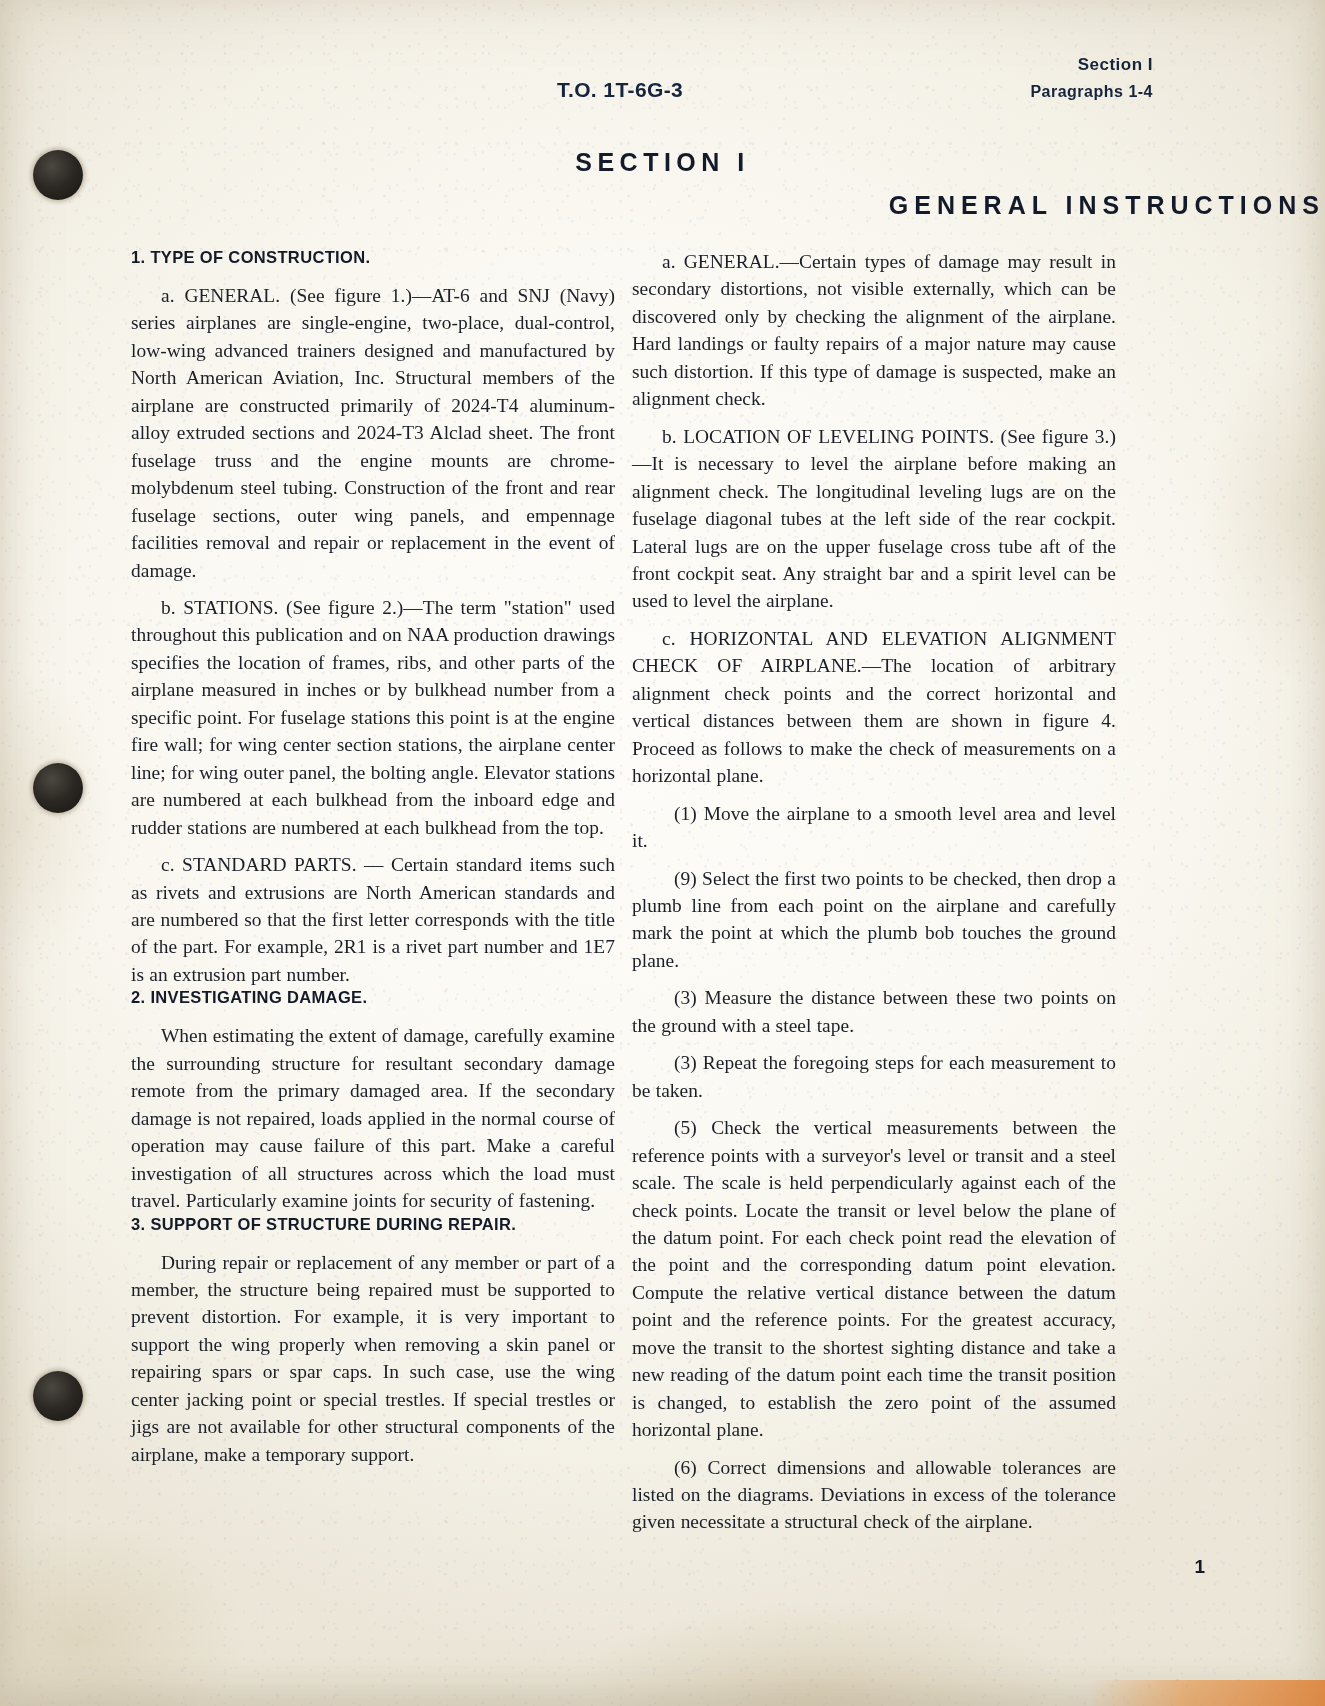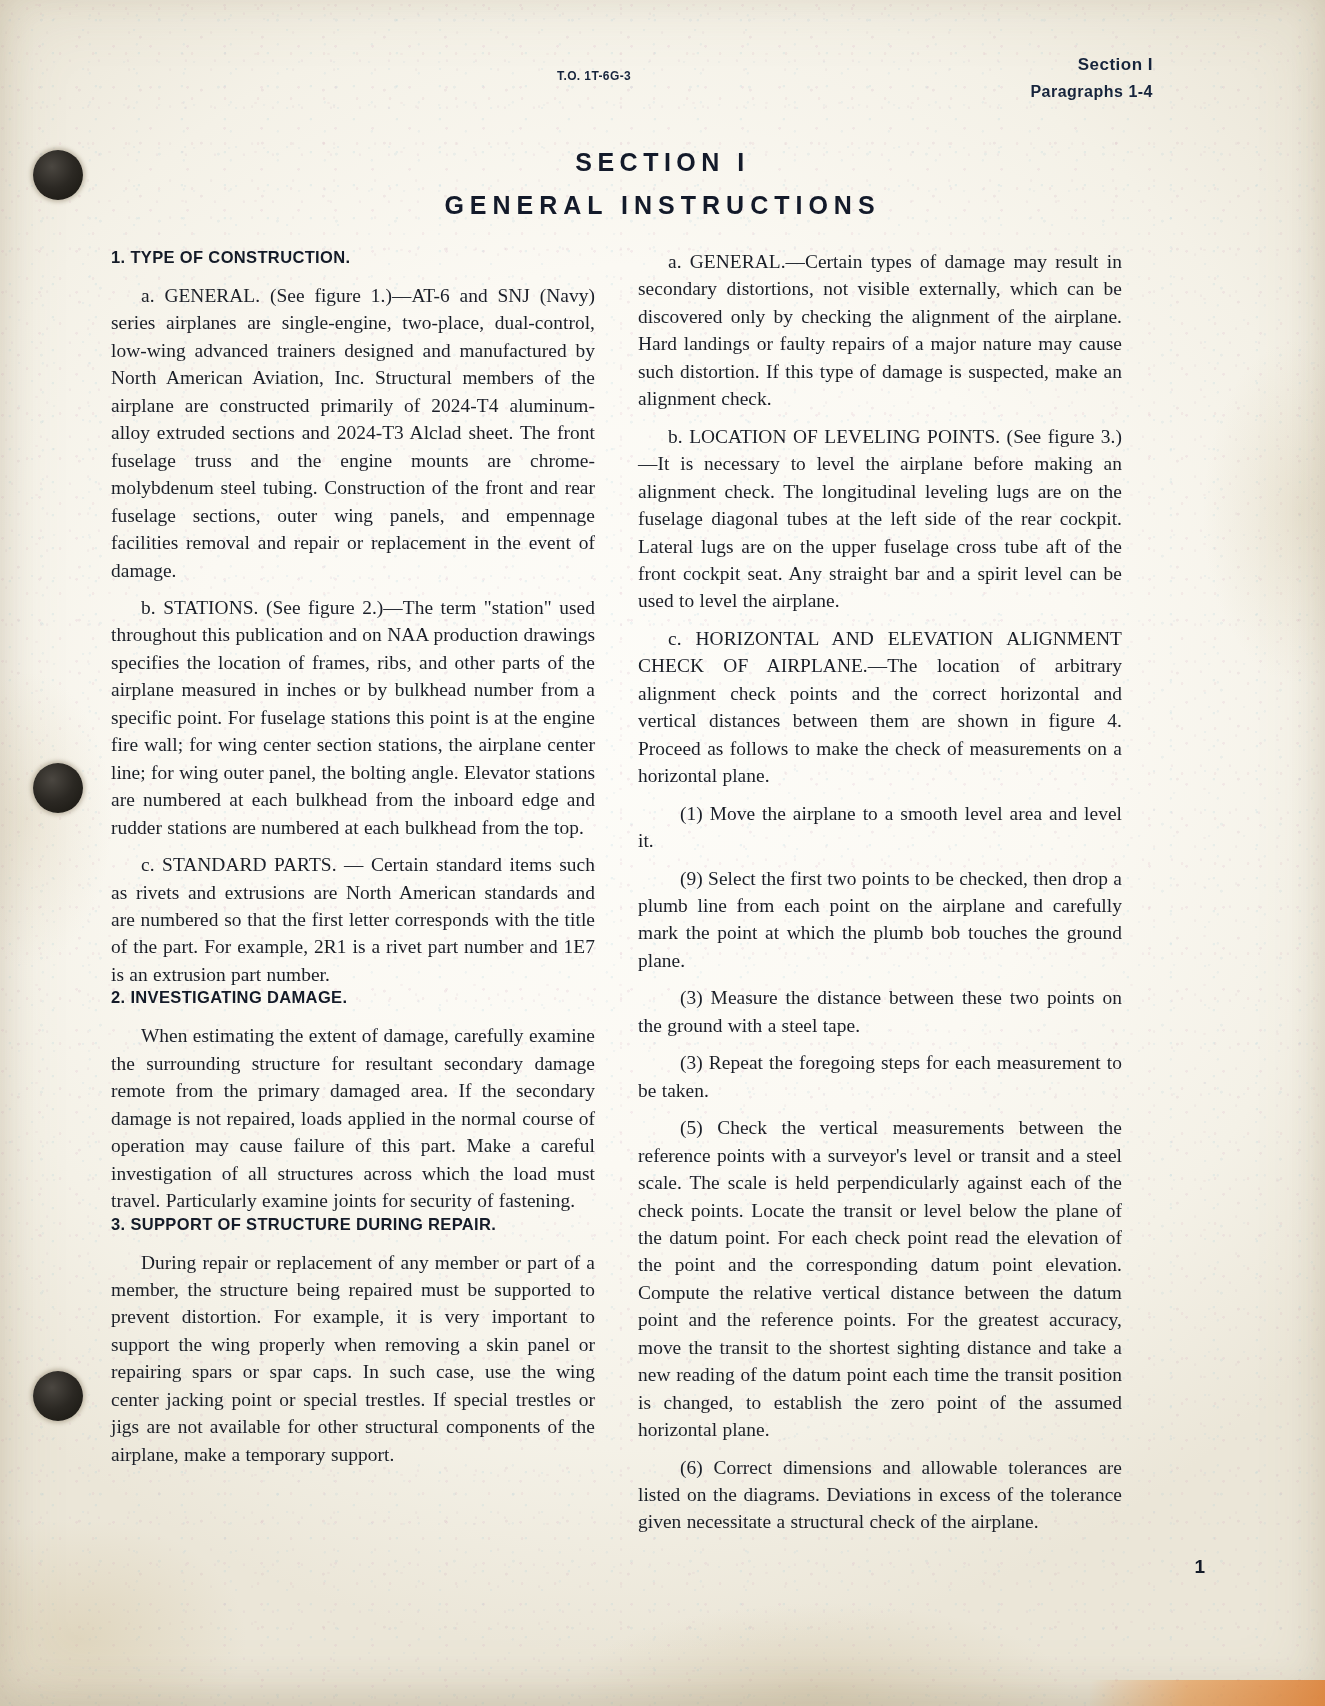--- a/index.html
+++ b/index.html
@@ -98,24 +98,24 @@
   .runhead {
     position: absolute;
     top: 55px;
     left: 0;
     right: 0;
     height: 60px;
   }
   .doc-id {
     position: absolute;
     left: 557px;
-    top: 14px;
-    font-family: "Liberation Sans", "DejaVu Sans", sans-serif;
-    font-weight: 700;
-    font-size: 12px;
+    top: 23px;
+    font-family: "Liberation Sans", "DejaVu Sans", sans-serif;
+    font-weight: 700;
+    font-size: 21px;
     letter-spacing: .4px;
     color: #16243c;
   }
   .rh-right {
     position: absolute;
     right: 172px;
     top: 0;
     text-align: right;
     font-family: "Liberation Sans", "DejaVu Sans", sans-serif;
     font-weight: 700;
@@ -135,36 +135,36 @@
     font-weight: 700;
     font-size: 25px;
     letter-spacing: 5.5px;
     color: #131a2a;
   }
   .sec-sub {
     position: absolute;
     top: 191px;
     left: 0;
     right: 0;
-    text-align: center;
+    text-align: right;
     font-family: "Liberation Sans", "DejaVu Sans", sans-serif;
     font-weight: 700;
     font-size: 25px;
     letter-spacing: 6px;
     color: #131a2a;
   }
 
   
   .columns {
     position: absolute;
     top: 248px;
-    left: 111px;
+    left: 131px;
     width: 1011px;
     display: flex;
-    gap: 43px;
+    gap: 17px;
   }
   .col { width: 484px; }
 
   h2.para-head {
     margin: 0 0 15px 0;
     font-family: "Liberation Sans", "DejaVu Sans", sans-serif;
     font-weight: 700;
     font-size: 16.5px;
     letter-spacing: .35px;
     color: #141b28;

